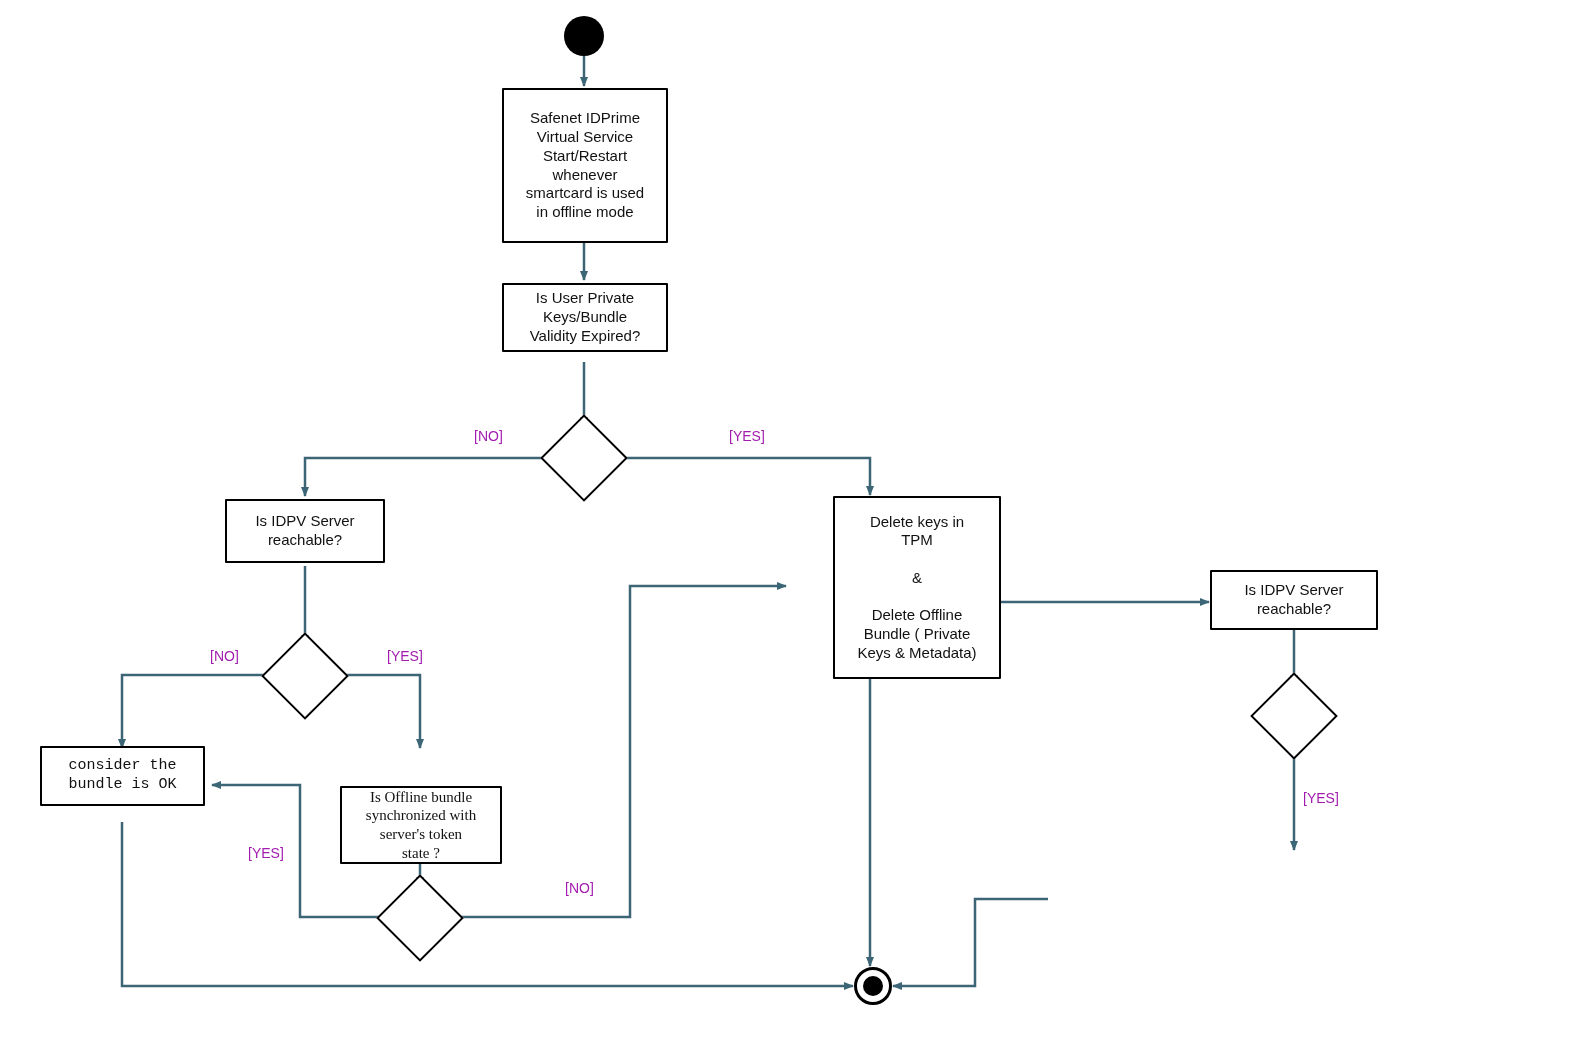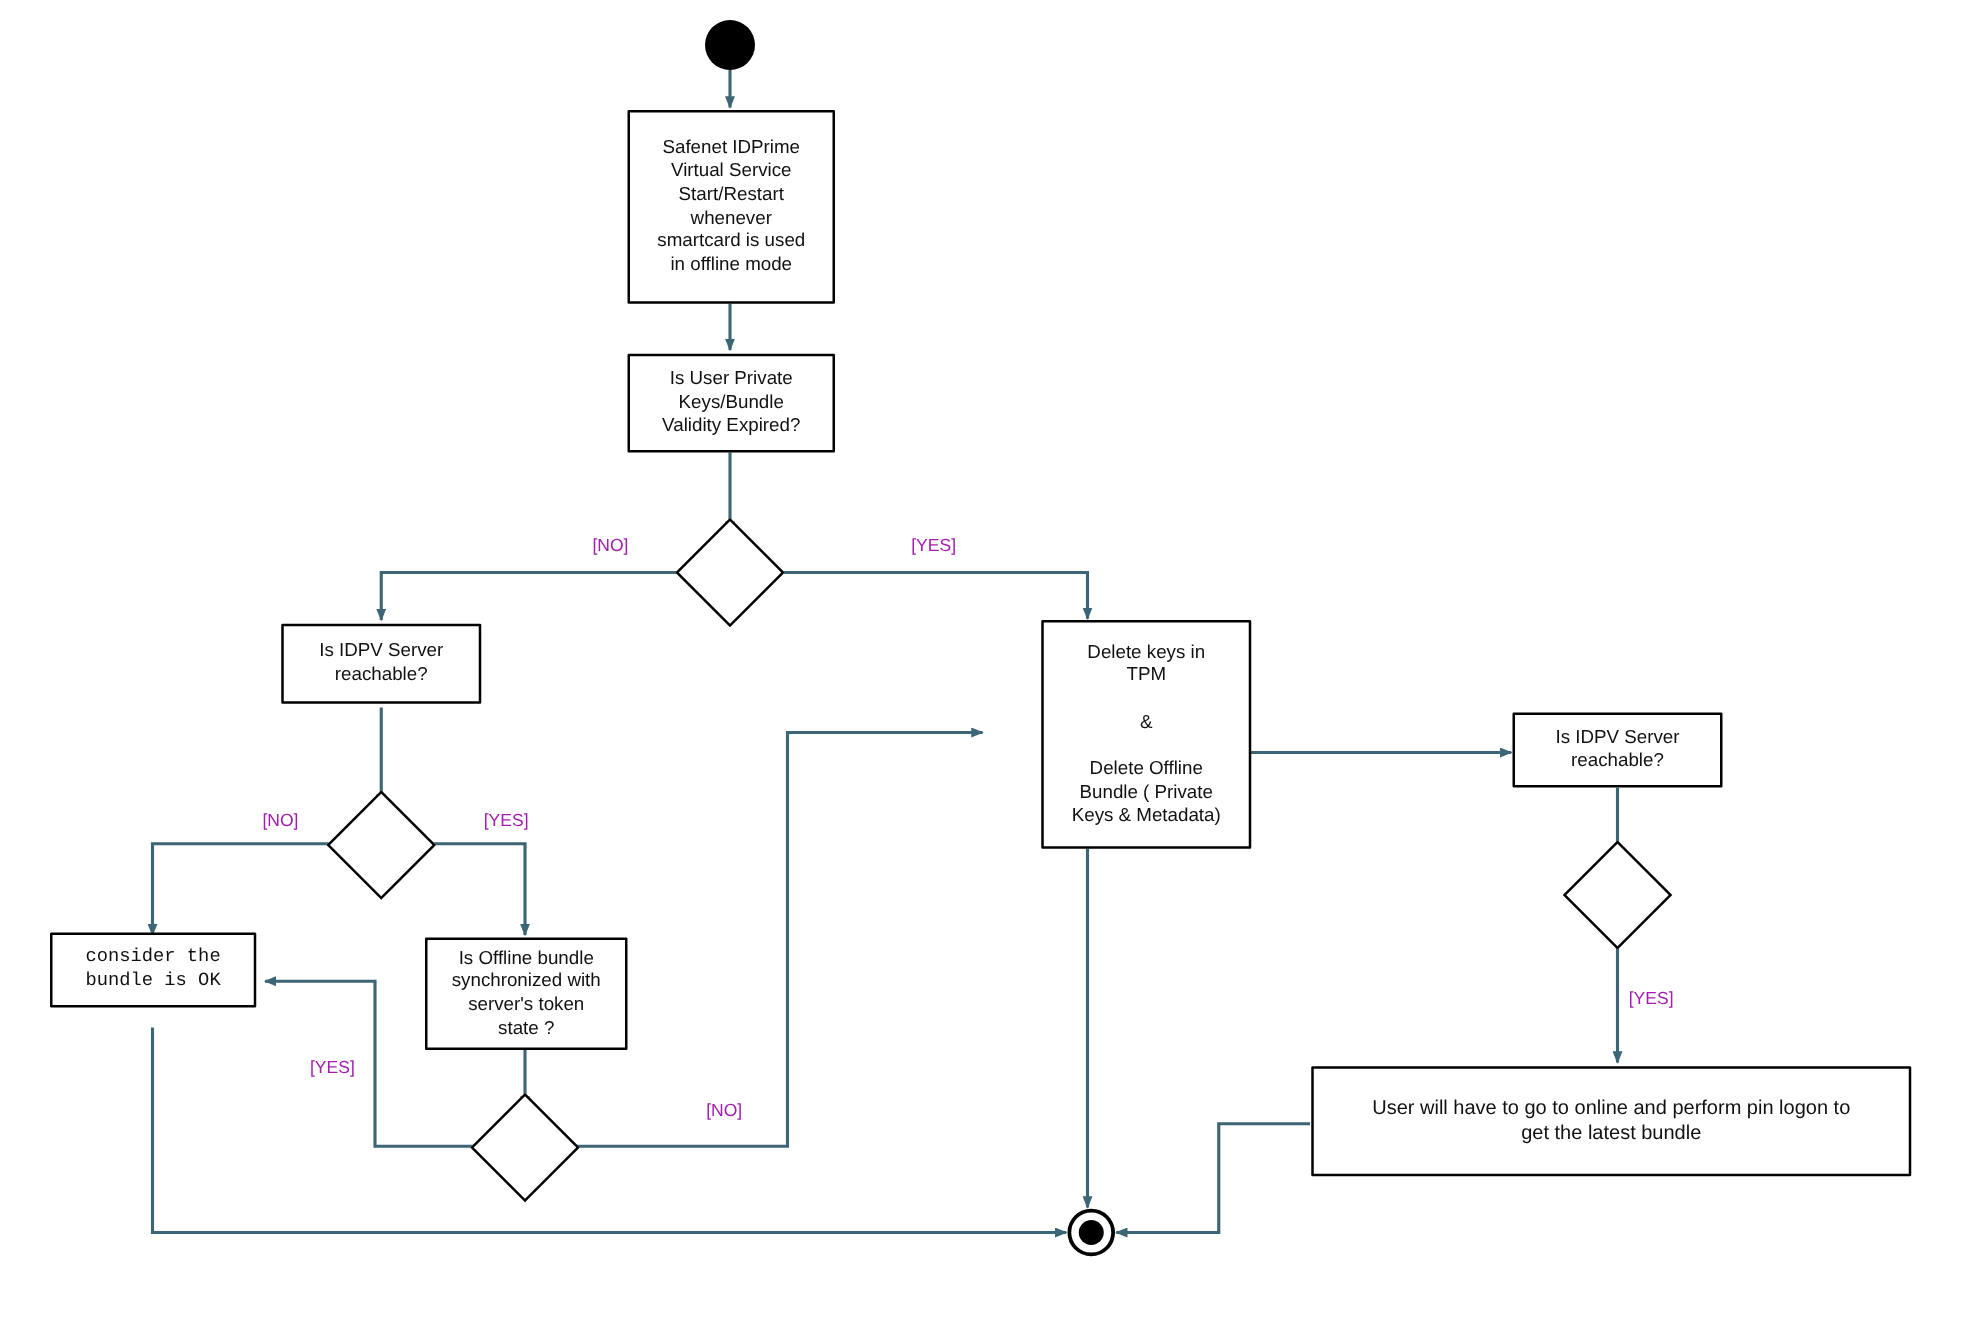--- a/index.html
+++ b/index.html
@@ -133,39 +133,39 @@
 
   <div class="start-node" style="left:564px; top:16px;"></div>
 
   <div class="node" style="left:502px; top:88px; width:166px; height:155px;">Safenet IDPrime
 Virtual Service
 Start/Restart
 whenever
 smartcard is used
 in offline mode</div>
 
-  <div class="node" style="left:502px; top:283px; width:166px; height:79px;">Is User Private
+  <div class="node" style="left:502px; top:283px; width:166px; height:69px;">Is User Private
 Keys/Bundle
 Validity Expired?</div>
 
   <div class="diamond" style="left:553px; top:427px;"></div>
   <div class="edge-label" style="left:474px; top:428px;">[NO]</div>
   <div class="edge-label" style="left:729px; top:428px;">[YES]</div>
 
   <div class="node" style="left:225px; top:499px; width:160px; height:64px;">Is IDPV Server
 reachable?</div>
 
   <div class="diamond" style="left:274px; top:645px;"></div>
   <div class="edge-label" style="left:210px; top:648px;">[NO]</div>
   <div class="edge-label" style="left:387px; top:648px;">[YES]</div>
 
   <div class="node" style="left:40px; top:746px; width:165px; height:60px;font-family:Liberation Mono, monospace;">consider the
 bundle is OK</div>
 
-  <div class="node" style="left:340px; top:750px; width:162px; height:90px;">Is Offline bundle
+  <div class="node" style="left:340px; top:786px; width:162px; height:78px;font-family:Liberation Serif, serif;">Is Offline bundle
 synchronized with
 server's token
 state ?</div>
 
   <div class="diamond" style="left:389px; top:887px;"></div>
   <div class="edge-label" style="left:248px; top:845px;">[YES]</div>
   <div class="edge-label" style="left:565px; top:880px;">[NO]</div>
 
   <div class="node" style="left:833px; top:496px; width:168px; height:183px;">Delete keys in
 TPM
@@ -175,18 +175,16 @@
 Delete Offline
 Bundle ( Private
 Keys &amp; Metadata)</div>
 
   <div class="node" style="left:1210px; top:570px; width:168px; height:60px;">Is IDPV Server
 reachable?</div>
 
   <div class="diamond" style="left:1263px; top:685px;"></div>
   <div class="edge-label" style="left:1303px; top:790px;">[YES]</div>
 
-  <div class="node wide" style="left:1049px; top:853px; width:480px; height:88px;">User will have to go to online and perform pin logon to
-get the latest bundle</div>
 
   <div class="end-node" style="left:854px; top:967px;"></div>
 
 </div>
 
 </body></html>

